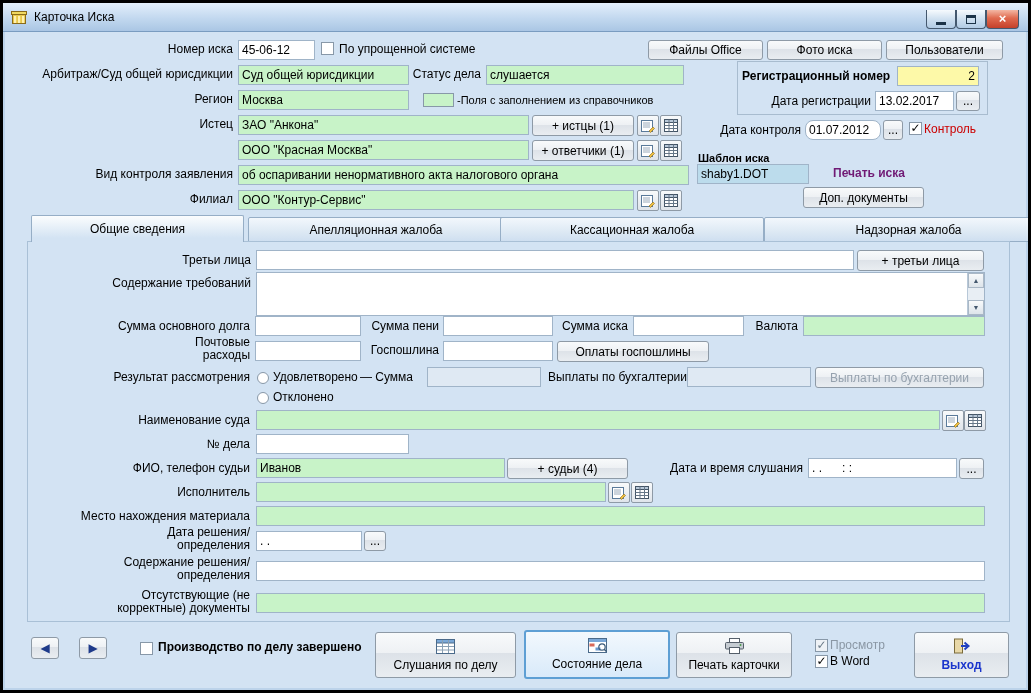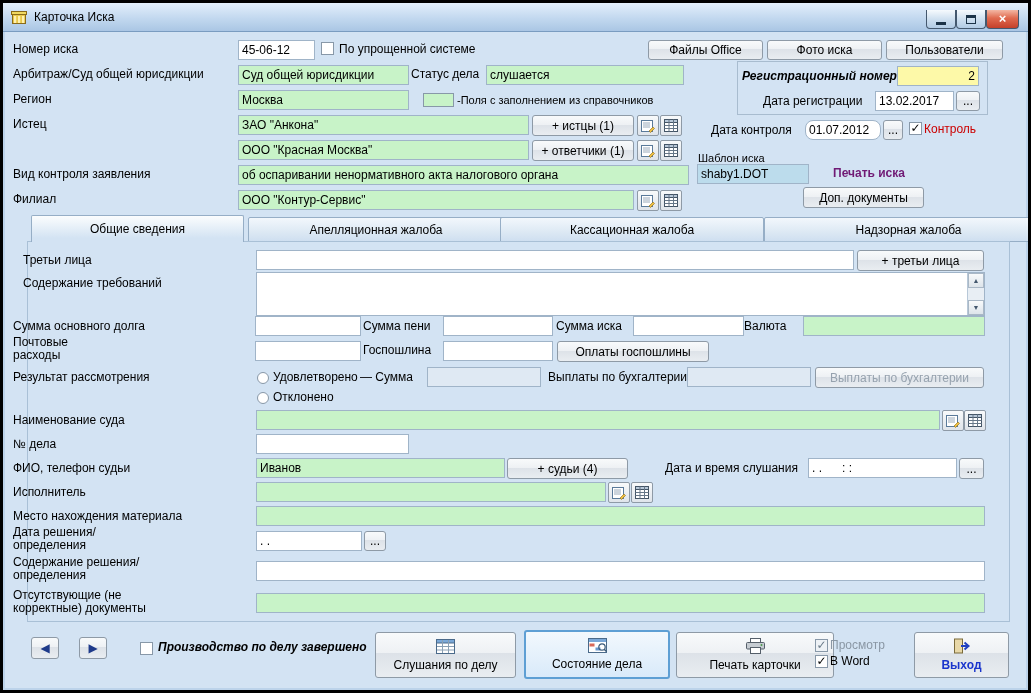--- a/index.html
+++ b/index.html
@@ -17,23 +17,23 @@
   .title-text { font-size:12px; margin-left:7px; color:#000; }
   .winbtn { position:absolute; top:7px; height:19px; display:flex; align-items:center; justify-content:center;
     border:1px solid #44586e; border-top:none; border-radius:0 0 4px 4px;
     background:linear-gradient(#f6fafd,#cfe0f0 50%,#b2cbe4); }
   .winbtn.close { background:linear-gradient(#f4b7a4,#e06a4f 45%,#c4402a); }
   .mingl { width:10px; height:3px; background:#1c3348; margin-top:8px; }
   .maxgl { width:10px; height:9px; border:1px solid #1c3348; border-top-width:3px; }
   .closegl { color:#fff; font-weight:bold; font-size:13px; line-height:16px; }
   
   .lbl { position:absolute; font-size:12px; line-height:13px; color:#000; }
-  .r { text-align:left; }
+  .r { text-align:right; }
   .ml { white-space:pre-line; }
-  .b { font-weight:bold;font-style:italic; }
+  .b { font-weight:bold; }
   .small { font-size:11px; }
   .red { color:#cc0000; }
   .gray { color:#8a97a4; }
   .blue-link { color:#701a75; font-weight:bold; text-align:center; cursor:pointer; }
   
   .field,.gfield,.yfield,.dfield,.tfield { position:absolute; height:20px; background:#fff;
     border:1px solid #a0b4c8; font-size:12px; line-height:16px; padding:1px 3px;
     overflow:hidden; white-space:pre; }
   .gfield { background:#c8f3c8; }
   .yfield { background:#fdf9a8; text-align:right; }
@@ -165,21 +165,21 @@
   <div class="icon-btn" style="left:657px;top:137px;">
     <svg width="14" height="13">
         <rect x="0.5" y="0.5" width="13" height="12" fill="#fff" stroke="#445566"></rect>
         <rect x="0.5" y="0.5" width="13" height="3" fill="#b8c8d8" stroke="#445566"></rect>
         <line x1="5" y1="0.5" x2="5" y2="12.5" stroke="#667788"></line>
         <line x1="9.5" y1="0.5" x2="9.5" y2="12.5" stroke="#667788"></line>
         <line x1="0.5" y1="6.5" x2="13.5" y2="6.5" stroke="#667788"></line>
         <line x1="0.5" y1="9.5" x2="13.5" y2="9.5" stroke="#667788"></line>
       </svg>
   </div>
-  <div class="lbl small" style="left:695px;top:149px;">Шаблон иска</div>
+  <div class="lbl small" style="left:695px;top:149px;font-weight:bold;">Шаблон иска</div>
 
   <div class="lbl r" style="left:10px;top:165px;width:220px;">Вид контроля заявления</div>
   <div class="gfield" style="left:235px;top:162px;width:451px;">об оспаривании ненормативного акта налогового органа</div>
   <div class="tfield" style="left:694px;top:161px;width:112px;">shaby1.DOT</div>
   <div class="lbl blue-link" style="left:810px;top:164px;width:112px;">Печать иска</div>
 
   <div class="lbl r" style="left:10px;top:190px;width:220px;">Филиал</div>
   <div class="gfield" style="left:235px;top:187px;width:396px;">ООО "Контур-Сервис"</div>
   <div class="icon-btn" style="left:634px;top:187px;">
     <svg width="14" height="14">
@@ -339,21 +339,21 @@
       <rect x="0.5" y="0.5" width="18" height="14" fill="#fff" stroke="#4a6a8a"></rect>
       <rect x="1" y="1" width="17" height="3" fill="#7aa8d8"></rect>
       <rect x="1.5" y="5.5" width="5" height="3" fill="#d86a5a"></rect>
       <rect x="7.5" y="9.5" width="5" height="3" fill="#6a9ad0"></rect>
       <circle cx="14" cy="9" r="3.2" fill="none" stroke="#3a5a7a" stroke-width="1.2"></circle>
       <line x1="16.2" y1="11.2" x2="18.5" y2="13.5" stroke="#3a5a7a" stroke-width="1.5"></line>
     </svg>
     <span>Состояние дела</span>
   </div>
 
-  <div class="big-btn" style="left:673px;top:629px;width:158px;height:46px;">
+  <div class="big-btn" style="left:673px;top:629px;width:116px;height:46px;">
     <svg width="19" height="16">
       <rect x="4.5" y="0.5" width="10" height="4" fill="#fff" stroke="#555f6a"></rect>
       <rect x="0.5" y="4.5" width="18" height="6.5" rx="1" fill="#c6ccd2" stroke="#555f6a"></rect>
       <rect x="4.5" y="9.5" width="10" height="6" fill="#fff" stroke="#555f6a"></rect>
       <circle cx="15.5" cy="7" r="1" fill="#4a9a4a"></circle>
     </svg>
     <span>Печать карточки</span>
   </div>
 
   <div class="cb dis" style="left:812px;top:636px;"><span>✓</span></div>

